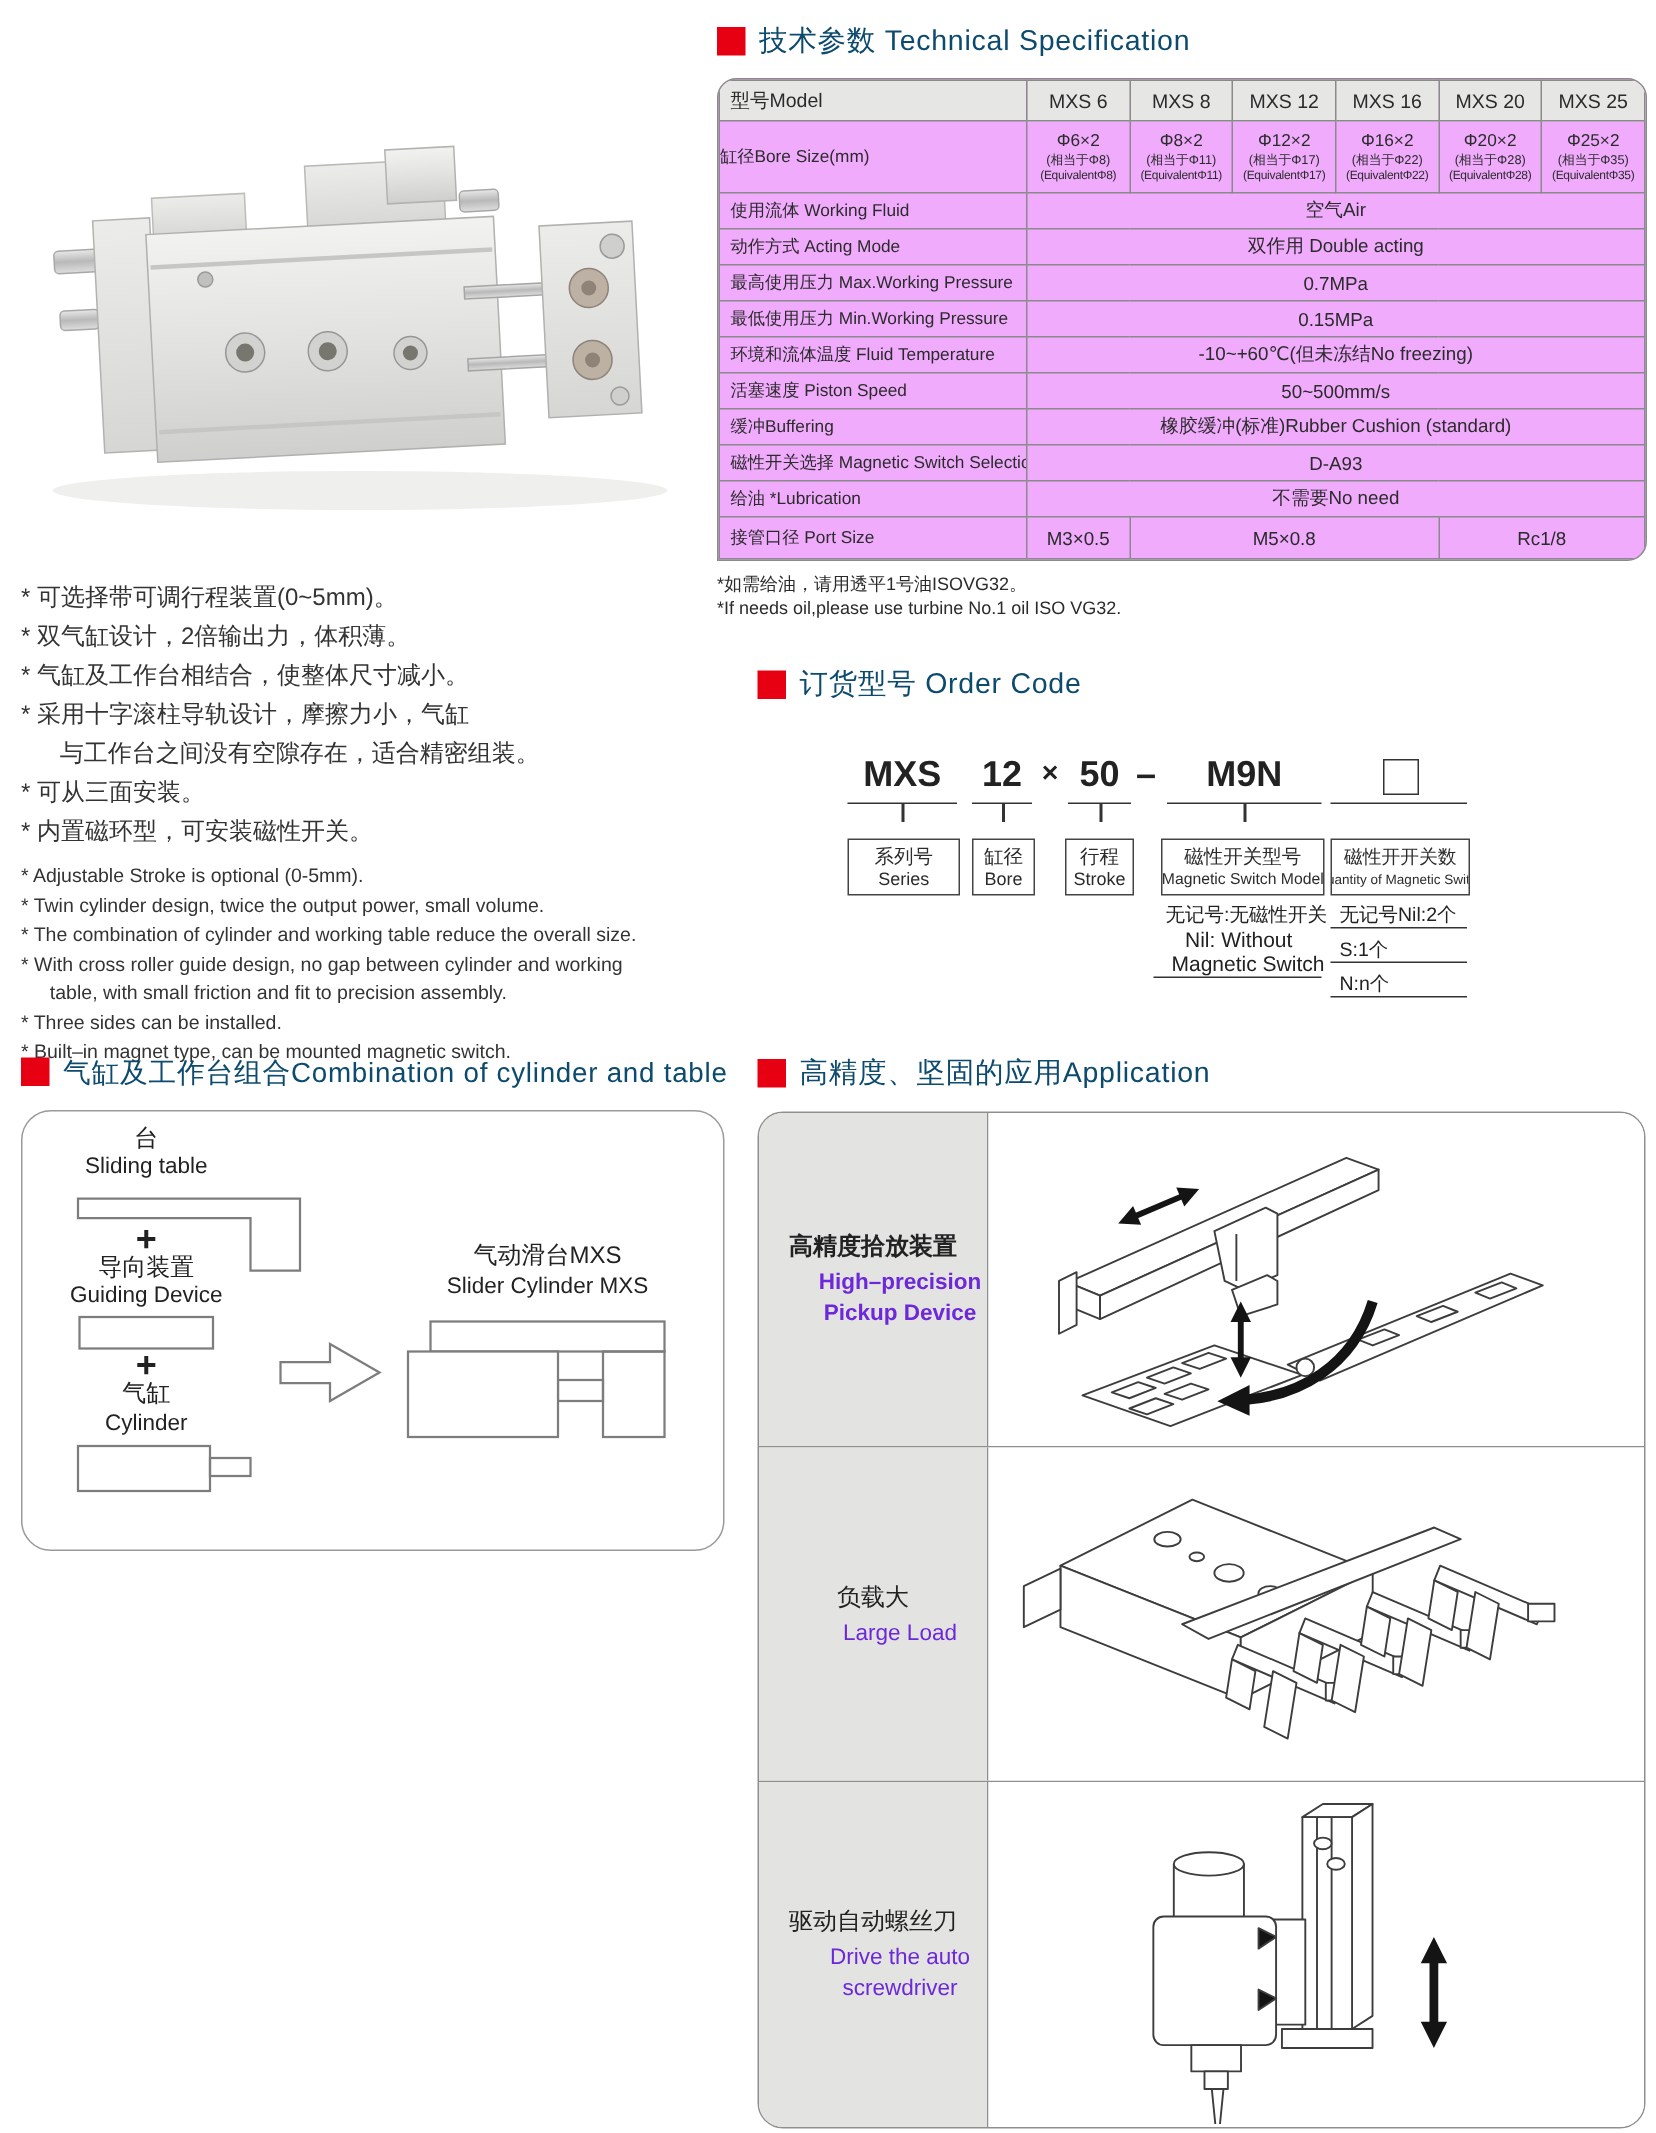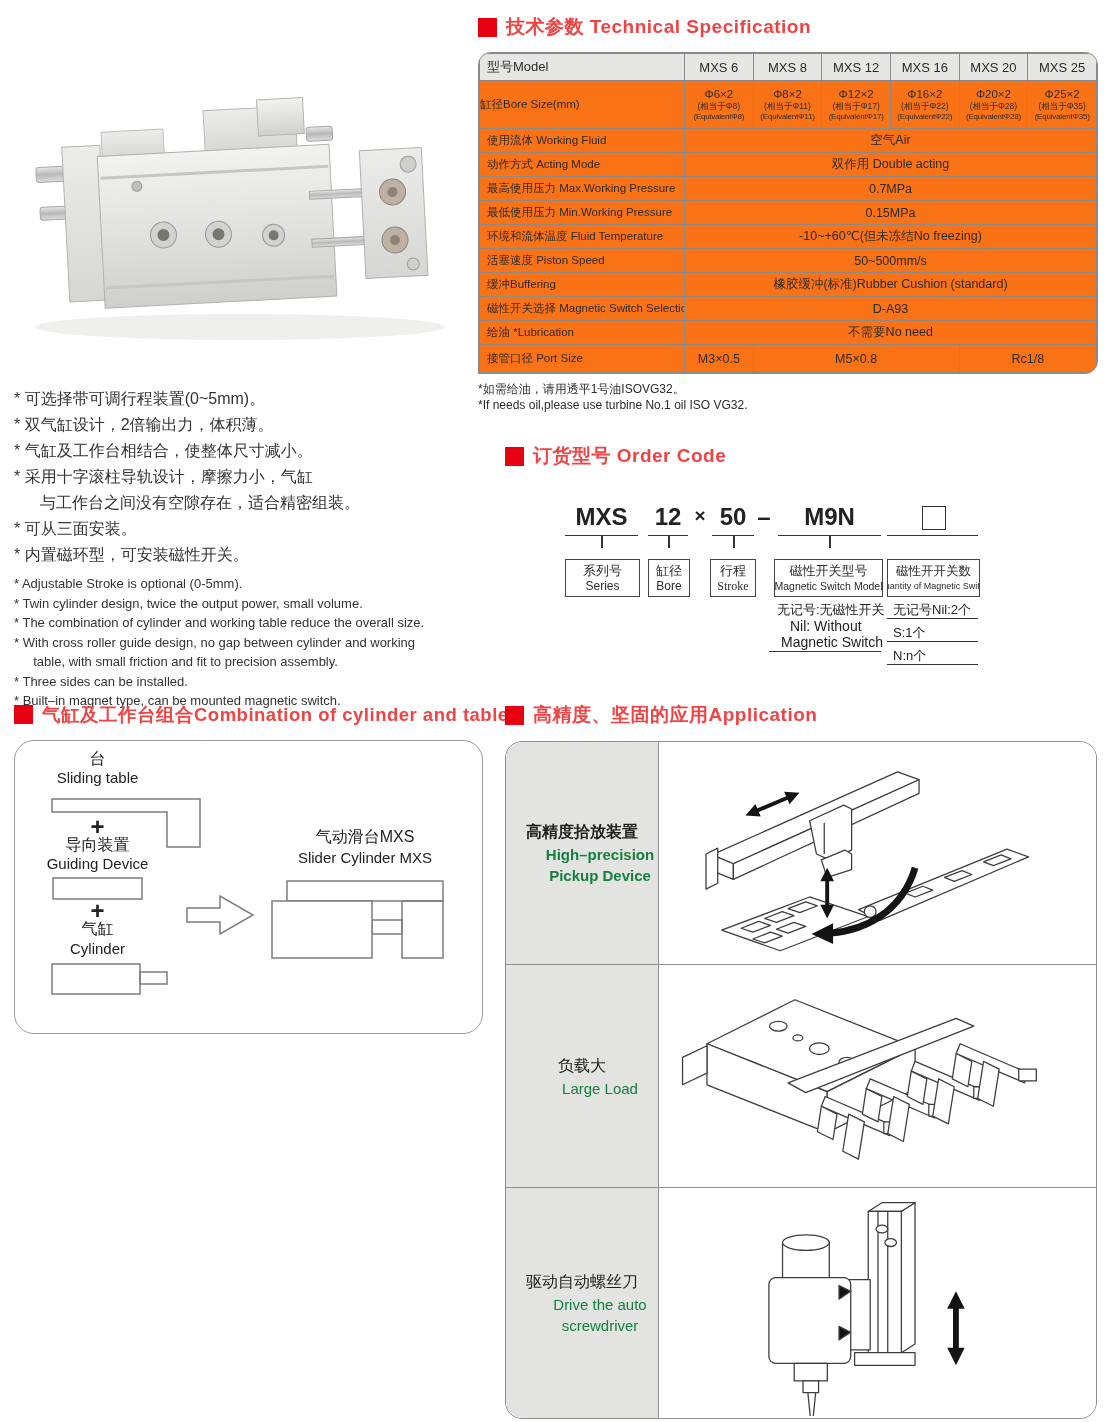--- a/index.html
+++ b/index.html
@@ -2,25 +2,25 @@
 <html><head>
 <meta charset="utf-8">
 <style>
   html,body{margin:0;padding:0;background:#fff;}
   .page{position:relative;width:1104px;height:1422px;background:#fff;overflow:hidden;
         font-family:"Liberation Sans","DejaVu Sans",sans-serif;color:#2b2b2b;}
 
   
   .sec-title{display:flex;align-items:center;gap:9px;}
   .sec-bullet{width:19px;height:19px;background:#e60012;flex:0 0 auto;}
-  .sec-title .t{font-size:19px;font-weight:bold;color:#ef4444;letter-spacing:.5px;white-space:nowrap;}
+  .sec-title .t{font-size:19px;font-weight:normal;color:#0c4a6e;letter-spacing:.5px;white-space:nowrap;}
 
   
   .spec{position:absolute;left:478px;top:14px;width:620px;}
-  .tbl-wrap{margin-top:12px;border:1.5px solid #8a8a8a;border-radius:13px 13px 13px 0;overflow:hidden;background:#f97316;}
+  .tbl-wrap{margin-top:12px;border:1.5px solid #8a8a8a;border-radius:13px 13px 13px 0;overflow:hidden;background:#f0abfc;}
   table.spec-t{width:100%;border-collapse:collapse;table-layout:fixed;}
   .spec-t td{border:1px solid #8a8a8a;text-align:center;vertical-align:middle;padding:0 2px;font-size:12.5px;color:#2b2b2b;}
   .spec-t tr.hdr td{background:#e6e6e5;height:26px;font-size:13px;}
   .spec-t td.lbl{text-align:left;padding-left:7px;font-size:11.5px;white-space:nowrap;overflow:hidden;}
   .spec-t tr.std td{height:23px;}
   .spec-t tr.bore td{height:47px;padding:0;}
   .spec-t tr.port td{height:27px;}
   .bore-l1{font-size:11.5px;line-height:13px;}
   .bore-l2{font-size:8.5px;line-height:11px;white-space:nowrap;}
   .bore-l3{font-size:8px;line-height:10px;white-space:nowrap;letter-spacing:-.2px;}
@@ -57,21 +57,21 @@
   .plus{position:absolute;font-size:24px;font-weight:bold;color:#222;text-align:center;}
 
   
   .app{position:absolute;left:505px;top:702px;width:592px;}
   .app-box{margin-top:13px;width:590px;height:676px;border:1.5px solid #8f8f8f;border-radius:17px;overflow:hidden;background:#fff;}
   .app-row{display:flex;border-top:1.2px solid #8f8f8f;}
   .app-row:first-child{border-top:none;}
   .app-cell-l{width:152px;flex:0 0 auto;background:#e3e3e1;border-right:1.2px solid #8f8f8f;
               display:flex;flex-direction:column;align-items:center;justify-content:center;text-align:center;}
   .app-cell-l .zh{font-size:16px;line-height:24px;color:#222;}
-  .app-cell-l .en{font-size:15px;line-height:21px;color:#15803d;margin-left:36px;}
+  .app-cell-l .en{font-size:15px;line-height:21px;color:#6d28d9;margin-left:36px;}
   .app-cell-r{flex:1;display:flex;align-items:center;justify-content:center;background:#fff;}
 </style>
 </head>
 <body>
 
 <div class="page">
 
   <div class="photo">
     <svg width="455" height="315" viewBox="0 0 455 315">
       <defs>
@@ -279,21 +279,21 @@
       <div class="od tick" style="left:324px;top:57px;height:12px;"></div>
 
       <div class="obox" style="left:60px;top:80px;width:73px;height:36px;align-items:center;">
         <span class="zh">系列号</span>
           <span class="en">Series</span>
       </div>
       <div class="obox" style="left:143px;top:80px;width:40px;height:36px;">
         <span class="zh">缸径</span>
           <span class="en">Bore</span>
       </div>
-      <div class="obox" style="left:205px;top:80px;width:44px;height:36px;font-family:Liberation Serif, serif;">
+      <div class="obox" style="left:205px;top:80px;width:44px;height:36px;">
         <span class="zh">行程</span>
           <span class="en">Stroke</span>
       </div>
       <div class="obox" style="left:269px;top:80px;width:107px;height:36px;">
         <span class="zh">磁性开关型号</span>
           <span class="en" style="font-size:10.5px">Magnetic Switch Model</span>
       </div>
       <div class="obox" style="left:382px;top:80px;width:91px;height:36px;">
         <span class="zh" style="font-size:12.5px">磁性开开关数</span>
           <span class="en small">Quantity of Magnetic Switch</span>

